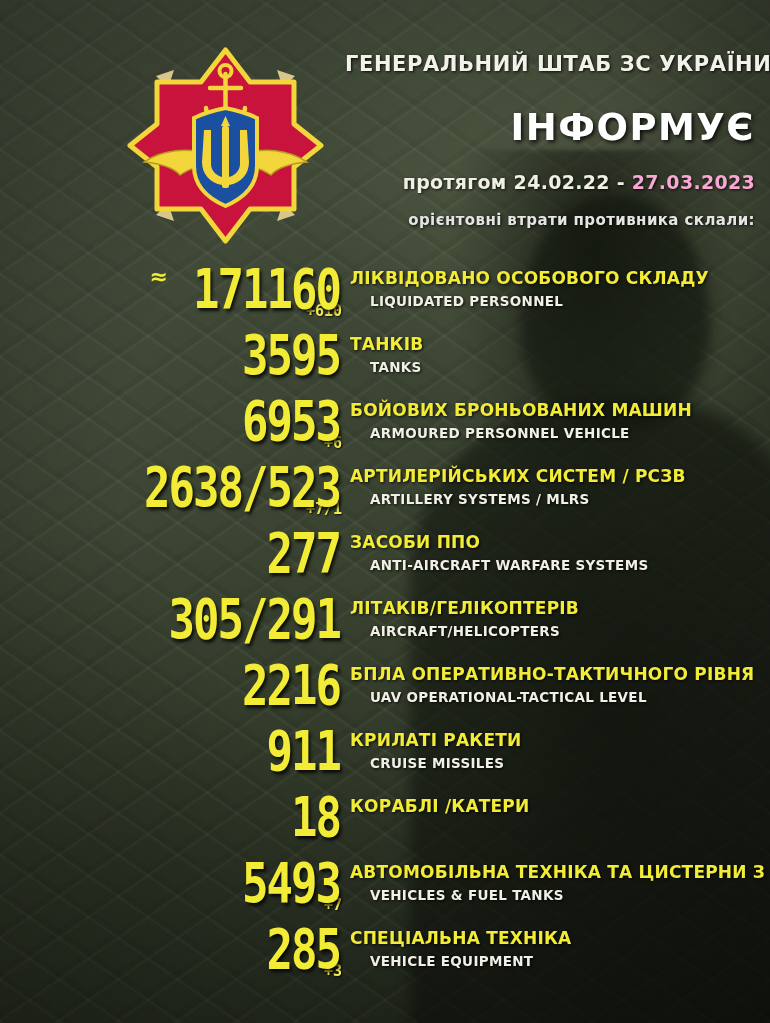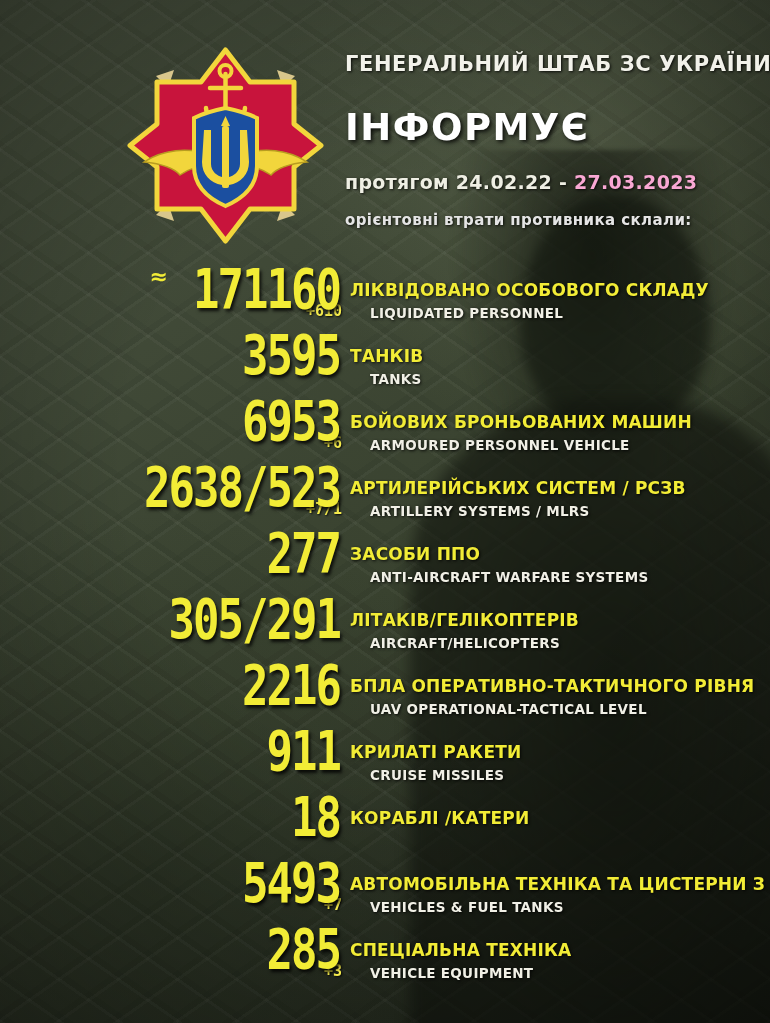--- a/index.html
+++ b/index.html
@@ -86,21 +86,21 @@
     left: 118px;
     top: 18px;
     width: 215px;
     height: 215px;
   }
   .header-text {
     position: absolute;
     left: 345px;
     top: 32px;
     width: 410px;
-    text-align: left;
+    text-align: right;
   }
   .title-1 {
     font-family: "DejaVu Sans", sans-serif;
     font-weight: bold;
     font-size: 21px;
     letter-spacing: 0.6px;
     color: #f2f2ea;
     text-shadow: 1px 1px 3px rgba(0,0,0,0.85);
     white-space: nowrap;
   }
@@ -165,21 +165,21 @@
     letter-spacing: -2px;
     line-height: 1;
     text-shadow: 2px 2px 3px rgba(0,0,0,0.8);
     white-space: nowrap;
     transform: scaleY(1.25);
     transform-origin: right top;
   }
   .labels {
     position: absolute;
     left: 350px;
-    top: 19px;
+    top: 7px;
     width: 420px;
   }
   .lab-ua {
     color: #f2ec36;
     font-family: "DejaVu Sans", sans-serif;
     font-weight: bold;
     font-size: 17px;
     letter-spacing: 0.2px;
     line-height: 1.15;
     text-shadow: 1px 1px 3px rgba(0,0,0,0.85);

